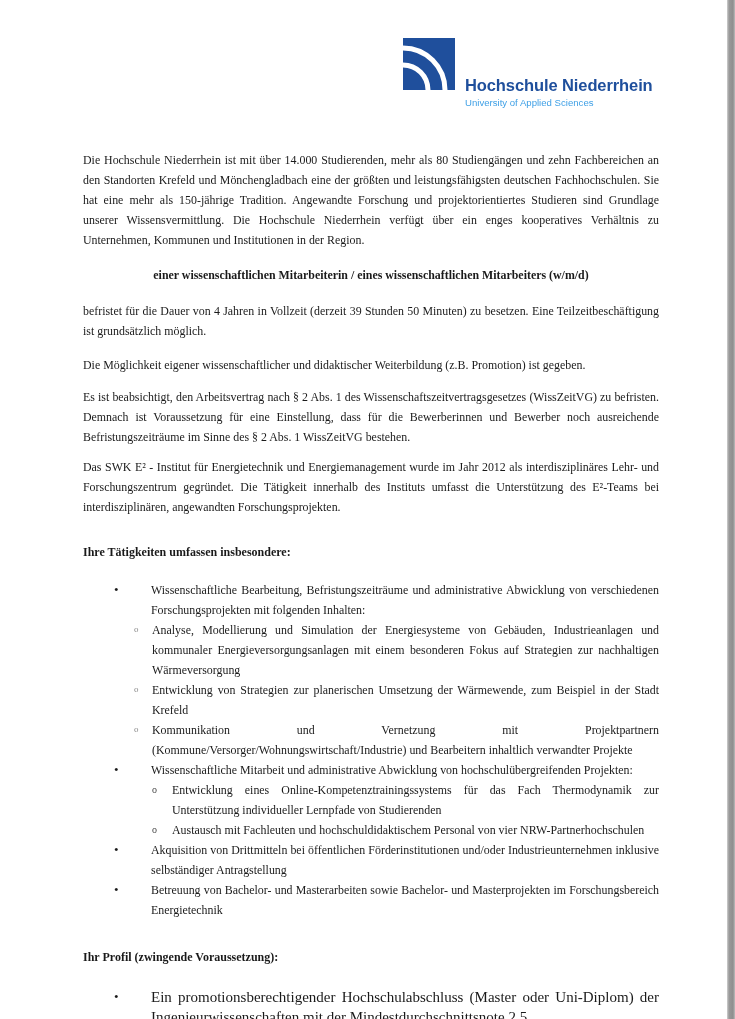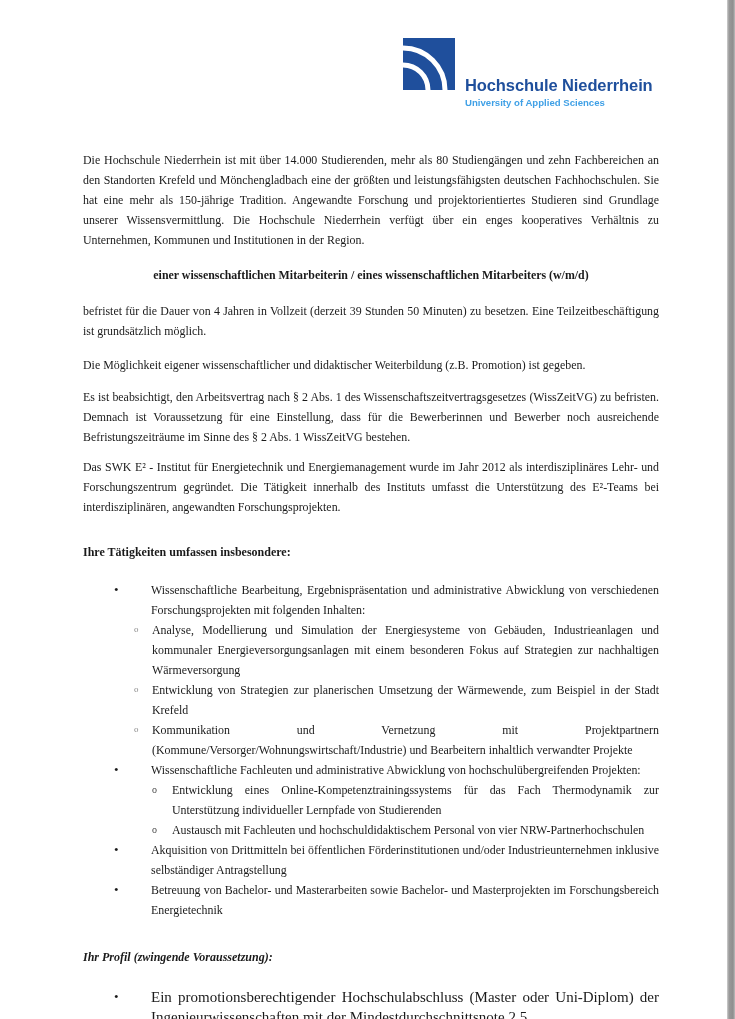--- a/index.html
+++ b/index.html
@@ -20,37 +20,37 @@
     .logo { position: absolute; left: 403px; top: 38px; }
     .logo-mark { position: absolute; left: 0; top: 0; width: 52px; height: 52px; }
     .logo-name {
       position: absolute; left: 62px; top: 38px; white-space: nowrap;
       font-family: "Liberation Sans", "DejaVu Sans", sans-serif;
       font-weight: bold; font-size: 16.5px; color: #1f4f9c; letter-spacing: -0.1px;
     }
     .logo-sub {
       position: absolute; left: 62px; top: 59px; white-space: nowrap;
       font-family: "Liberation Sans", "DejaVu Sans", sans-serif;
-      font-weight: bold; font-size: 9.6px; color: #3fa0e6;
+      font-weight: normal; font-size: 9.6px; color: #3fa0e6;
     }
     .content {
       position: absolute; left: 83px; top: 150px; width: 576px;
       font-size: 11.9px; line-height: 20px;
     }
     p { margin: 0; text-align: justify; }
     .p1 { margin-bottom: 15px; }
     .p2 { margin-bottom: 14px; }
     .center-bold { text-align: center; font-weight: bold; margin-bottom: 16px; }
     .p4 { margin-bottom: 14px; }
     .p5 { margin-bottom: 12px; }
     .p6 { margin-bottom: 10px; }
     .p7 { margin-bottom: 0; }
     h3 { margin: 0; font-size: 12px; font-weight: bold; }
     .h-tasks { margin-top: 25px; margin-bottom: 18px; }
-    .h-profile { margin-top: 27px; margin-bottom: 20px; font-style: italic; }
+    .h-profile { margin-top: 27px; margin-bottom: 20px; }
     ul { margin: 0; padding: 0; list-style: none; }
     .l1 > li { position: relative; padding-left: 40px; margin-left: 28px; }
     .l1 > li::before {
       content: "\2022"; position: absolute; left: 3px; top: 0; font-size: 13px;
     }
     .l2 > li { position: relative; padding-left: 29px; margin-left: -28px; }
     .l2 > li::before {
       content: "o"; position: absolute; left: 11px; top: -1px; font-size: 9px; color: #888;
     }
     .l2b > li { position: relative; padding-left: 49px; margin-left: -28px; }
@@ -80,35 +80,35 @@
     <p class="center-bold">einer wissenschaftlichen Mitarbeiterin / eines wissenschaftlichen Mitarbeiters (w/m/d)</p>
     <p class="p4">befristet für die Dauer von 4 Jahren in Vollzeit (derzeit 39 Stunden 50 Minuten) zu besetzen. Eine Teilzeitbeschäftigung ist grundsätzlich möglich.</p>
     <p class="p5">Die Möglichkeit eigener wissenschaftlicher und didaktischer Weiterbildung (z.B. Promotion) ist gegeben.</p>
     <p class="p6">Es ist beabsichtigt, den Arbeitsvertrag nach § 2 Abs. 1 des Wissenschaftszeitvertragsgesetzes (WissZeitVG) zu befristen. Demnach ist Voraussetzung für eine Einstellung, dass für die Bewerberinnen und Bewerber noch ausreichende Befristungszeiträume im Sinne des § 2 Abs. 1 WissZeitVG bestehen.</p>
     <p class="p7">Das SWK E² - Institut für Energietechnik und Energiemanagement wurde im Jahr 2012 als interdisziplinäres Lehr- und Forschungszentrum gegründet. Die Tätigkeit innerhalb des Instituts umfasst die Unterstützung des E²-Teams bei interdisziplinären, angewandten Forschungsprojekten.</p>
 
     <h3 class="h-tasks">Ihre Tätigkeiten umfassen insbesondere:</h3>
 
     <ul class="l1">
       <li>
-        <p>Wissenschaftliche Bearbeitung, Ergebnispräsentation und administrative Abwicklung von verschiedenen Forschungsprojekten mit folgenden Inhalten:</p>
+        <p>Wissenschaftliche Bearbeitung, Befristungszeiträume und administrative Abwicklung von verschiedenen Forschungsprojekten mit folgenden Inhalten:</p>
         <ul class="l2">
           <li>
               <p>Analyse, Modellierung und Simulation der Energiesysteme von Gebäuden, Industrieanlagen und kommunaler Energieversorgungsanlagen mit einem besonderen Fokus auf Strategien zur nachhaltigen Wärmeversorgung</p>
             </li>
           <li>
               <p>Entwicklung von Strategien zur planerischen Umsetzung der Wärmewende, zum Beispiel in der Stadt Krefeld</p>
             </li>
           <li>
               <p>Kommunikation und Vernetzung mit Projektpartnern (Kommune/Versorger/Wohnungswirtschaft/Industrie) und Bearbeitern inhaltlich verwandter Projekte</p>
             </li>
         </ul>
       </li>
       <li>
-        <p>Wissenschaftliche Fachleuten und administrative Abwicklung von hochschulübergreifenden Projekten:</p>
+        <p>Wissenschaftliche Mitarbeit und administrative Abwicklung von hochschulübergreifenden Projekten:</p>
         <ul class="l2b">
           <li>
               <p>Entwicklung eines Online-Kompetenztrainingssystems für das Fach Thermodynamik zur Unterstützung individueller Lernpfade von Studierenden</p>
             </li>
           <li>
               <p>Austausch mit Fachleuten und hochschuldidaktischem Personal von vier NRW-Partnerhochschulen</p>
             </li>
         </ul>
       </li>
       <li>

